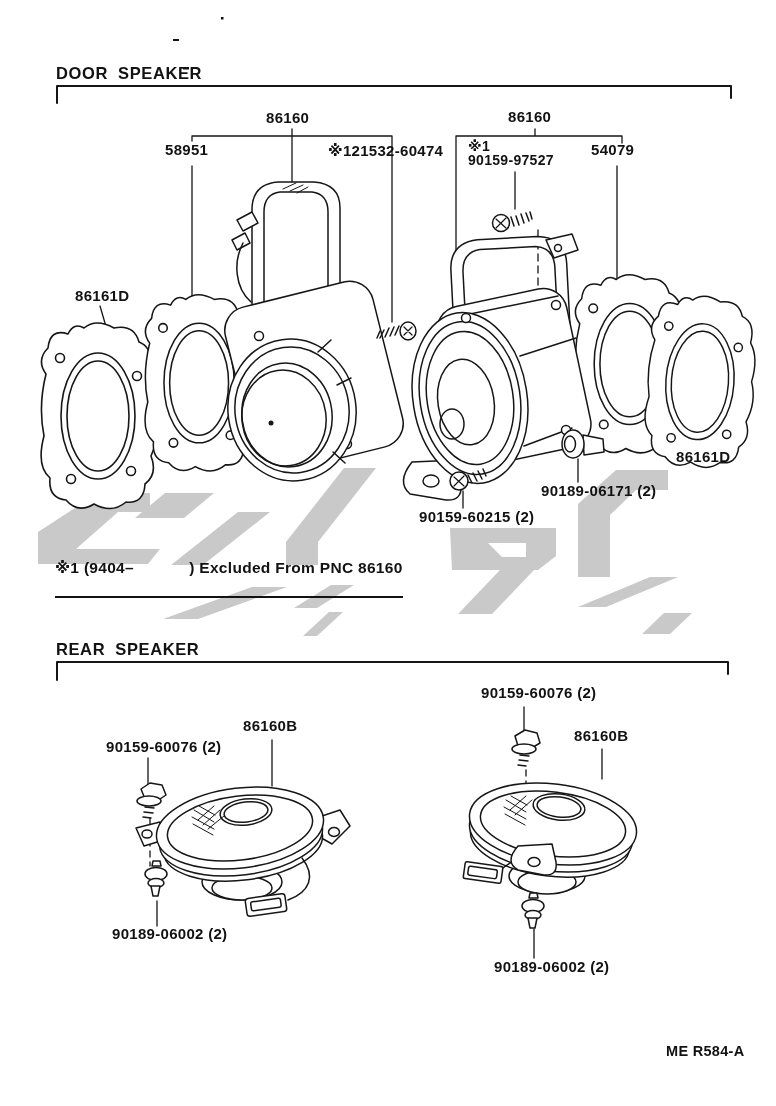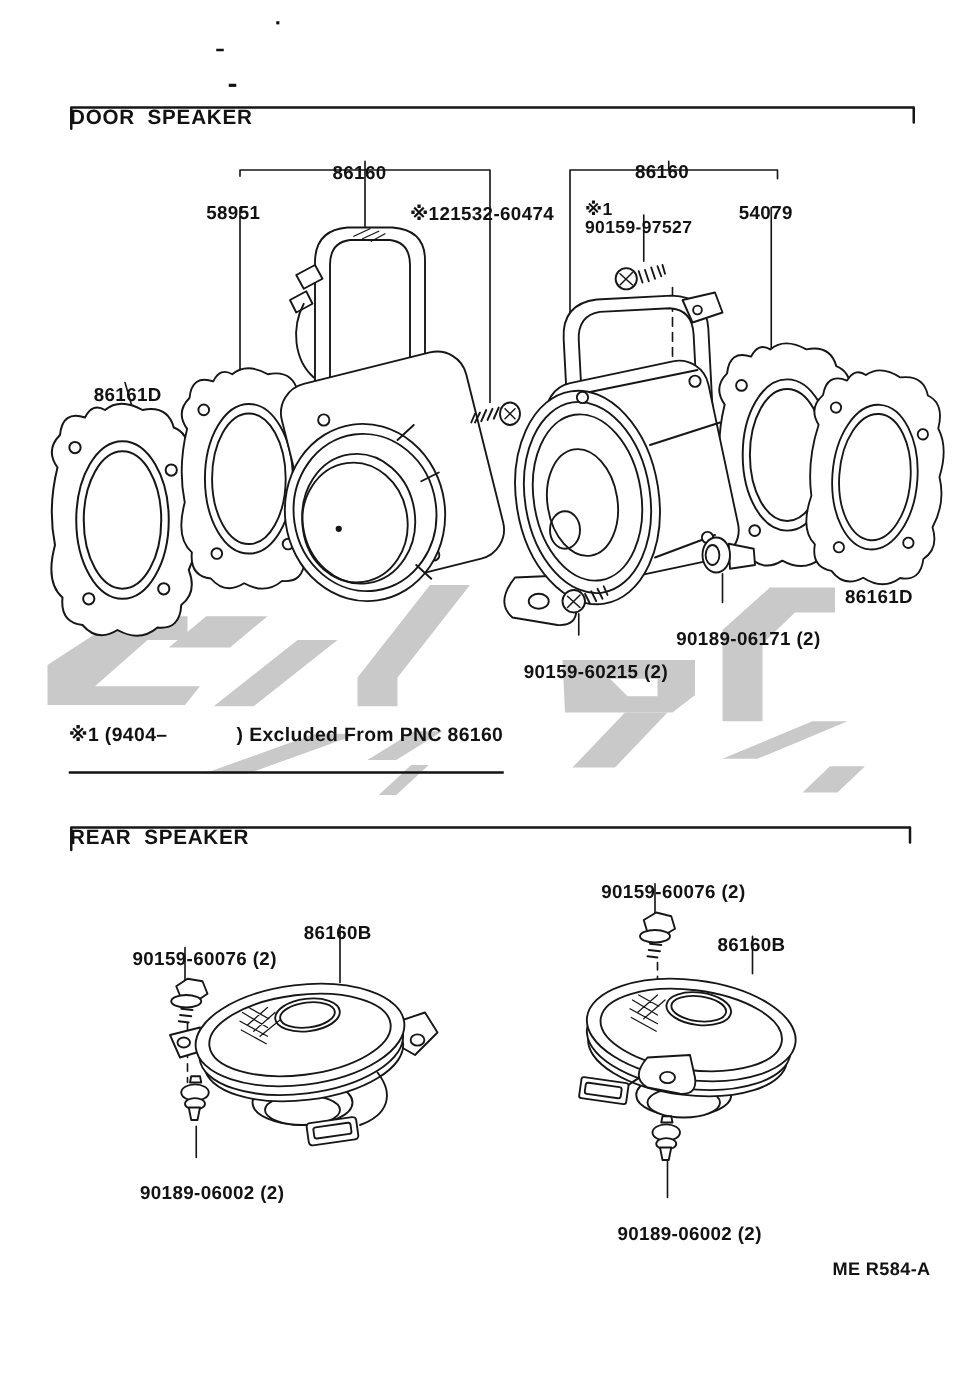--- a/index.html
+++ b/index.html
@@ -1,20 +1,20 @@
 <!DOCTYPE html>
 <html><head>
 <meta charset="utf-8">
 <style>
   html,body{margin:0;padding:0;background:#fff;}
   #stage{position:relative;width:776px;height:1106px;background:#fff;overflow:hidden;
          font-family:"Liberation Sans","DejaVu Sans",sans-serif;color:#121212;}
   svg{position:absolute;left:0;top:0;}
   .lbl{position:absolute;font-weight:bold;font-size:15px;line-height:1.05;
-       letter-spacing:0.3px;white-space:pre;color:#121212;z-index:3;margin-top:21px;}
+       letter-spacing:0.3px;white-space:pre;color:#121212;z-index:3;}
   .ttl{font-size:16.5px;letter-spacing:0.6px;word-spacing:5px;}
   .note{font-size:15.5px;border-bottom:2.5px solid #121212;padding-bottom:20px;}
   .two{font-size:14px;line-height:13.5px;}
   .footer-code{font-size:14.5px;}
 </style>
 </head>
 <body>
 
 <div id="stage">
 
@@ -217,14 +217,14 @@
   <div class="lbl ttl" style="left:56px;top:641px">REAR SPEAKER</div>
 
   <div class="lbl" style="left:106px;top:739px">90159-60076 (2)</div>
   <div class="lbl" style="left:243px;top:718px">86160B</div>
   <div class="lbl" style="left:112px;top:926px">90189-06002 (2)</div>
 
   <div class="lbl" style="left:481px;top:685px">90159-60076 (2)</div>
   <div class="lbl" style="left:574px;top:728px">86160B</div>
   <div class="lbl" style="left:494px;top:959px">90189-06002 (2)</div>
 
-  <div class="lbl footer-code" style="left:666px;top:988px">ME R584-A</div>
+  <div class="lbl footer-code" style="left:666px;top:1044px">ME R584-A</div>
 </div>
 
 </body></html>

